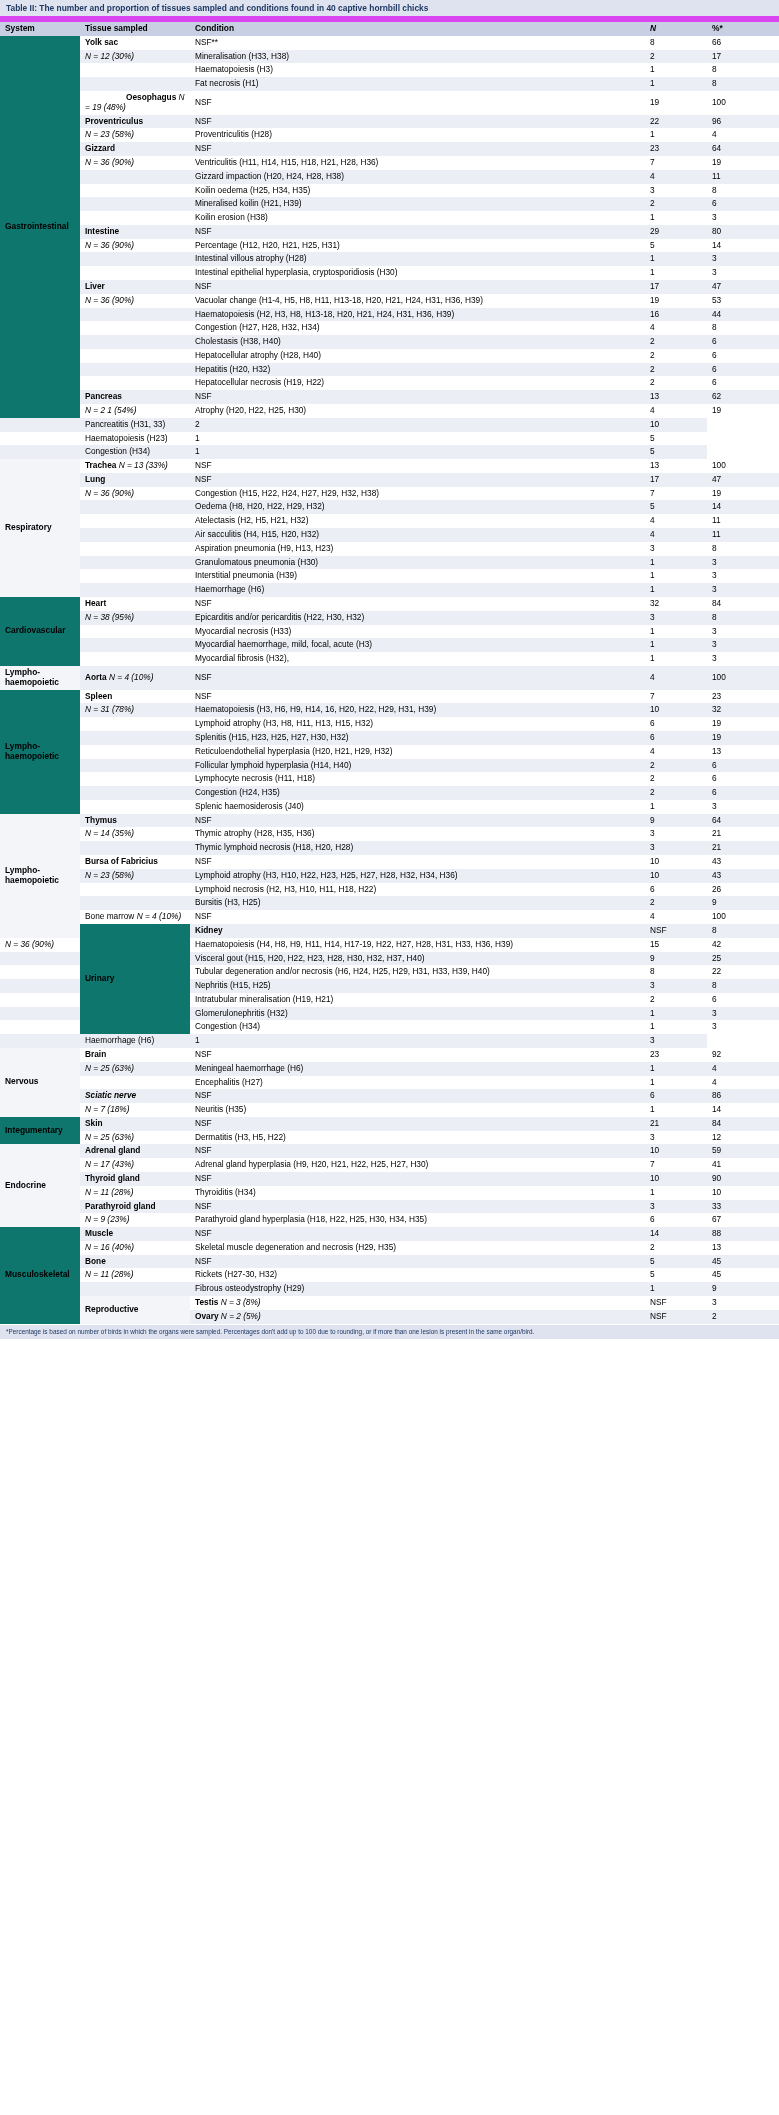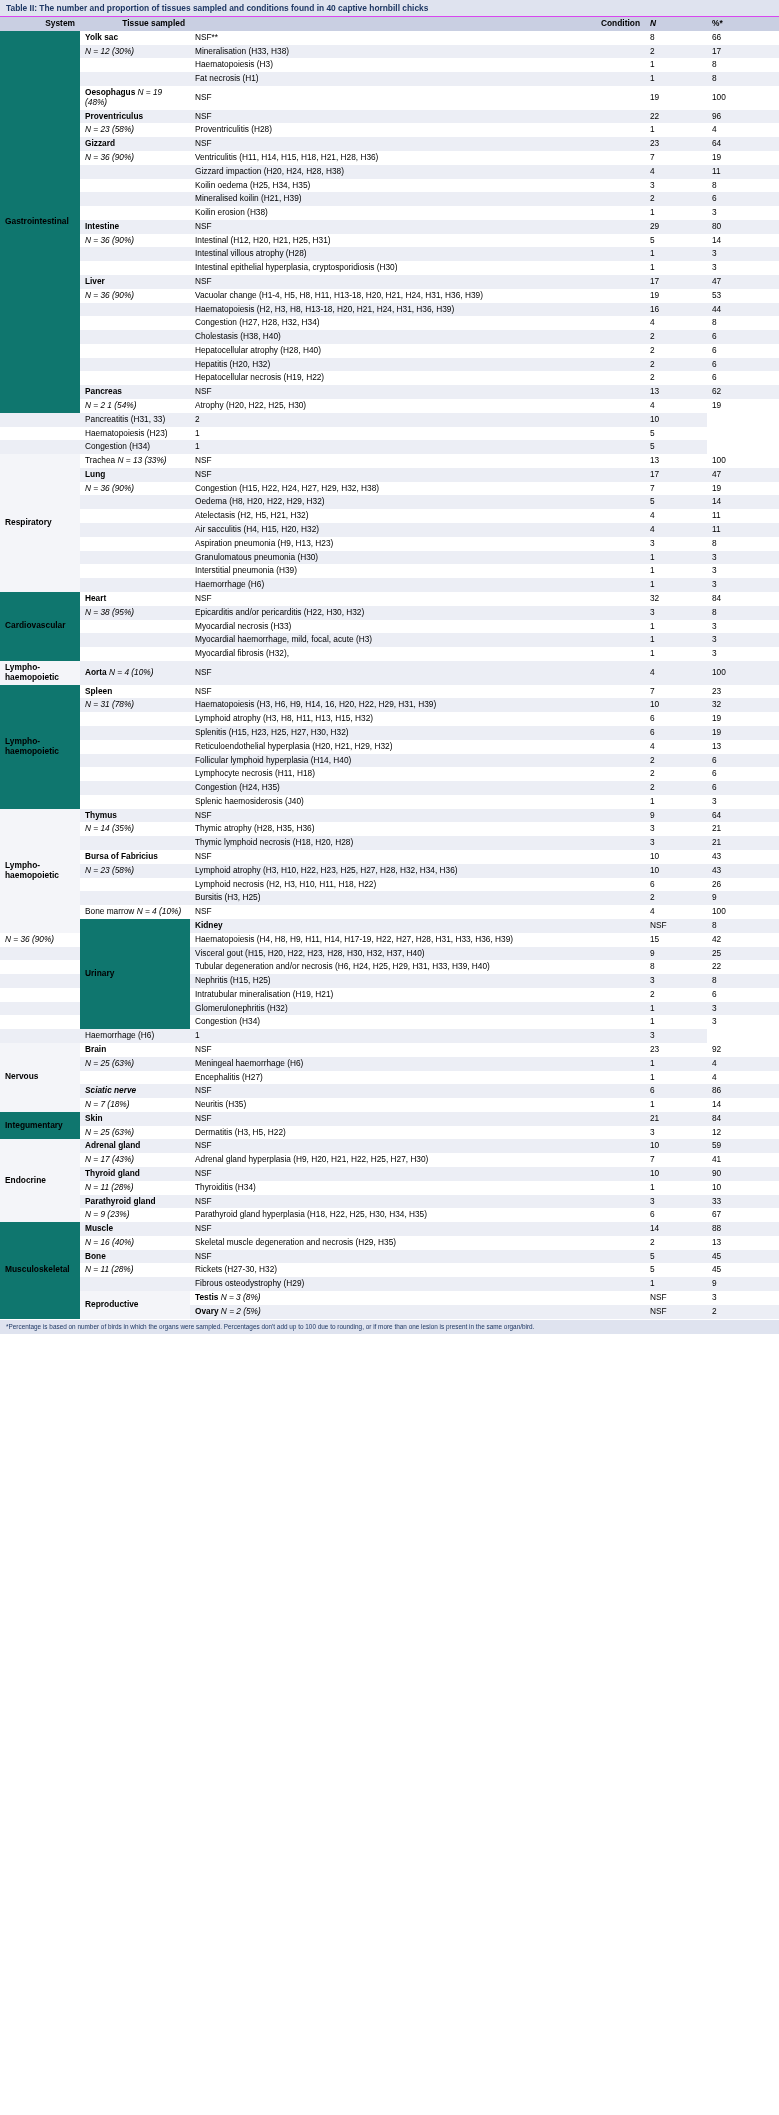--- a/index.html
+++ b/index.html
@@ -17,39 +17,39 @@
   .page {
     width: 779px;
     position: relative;
   }
   .caption {
     background: #dfe3ef;
     color: #1f3864;
     font-size: 8.4px;
     font-weight: bold;
     padding: 3px 6px 3px 6px;
-    border-bottom: 1px solid #d946ef;
+    border-bottom: 6px solid #d946ef;
   }
   table.main {
     width: 779px;
     border-collapse: collapse;
     table-layout: fixed;
   }
   table.main th, table.main td {
     padding: 2px 5px 2px 5px;
     vertical-align: middle;
     line-height: 1.18;
     border: none;
   }
   thead th {
     background: #c9cfe2;
     color: #000000;
     font-size: 8.4px;
     font-weight: bold;
-    text-align: right;
+    text-align: left;
     border-bottom: 1px solid #ffffff;
     padding-top: 3px;
     padding-bottom: 3px;
   }
   thead th.num, thead th.pct {
     text-align: left;
     font-style: italic;
   }
   thead th.pct { font-style: normal; }
   col.c-system { width: 80px; }
@@ -145,21 +145,21 @@
           <td class="num">1</td>
           <td class="pct">8</td>
         </tr>
         <tr class="shade">
           <td class="tissue"></td>
           <td class="cond">Fat necrosis (H1)</td>
           <td class="num">1</td>
           <td class="pct">8</td>
         </tr>
         <tr>
-          <td class="tissue"><span style="font-weight: bold;">Oesophagus </span><span style="font-style: italic; font-weight: normal;">N = 19 (48%)</span></td>
+          <td class="tissue"><span style="font-weight: bold; margin-left: 41px;">Oesophagus </span><span style="font-style: italic; font-weight: normal;">N = 19 (48%)</span></td>
           <td class="cond">NSF</td>
           <td class="num">19</td>
           <td class="pct">100</td>
         </tr>
         <tr class="shade">
           <td class="tissue">Proventriculus</td>
           <td class="cond">NSF</td>
           <td class="num">22</td>
           <td class="pct">96</td>
         </tr>
@@ -206,21 +206,21 @@
           <td class="pct">3</td>
         </tr>
         <tr class="shade">
           <td class="tissue">Intestine</td>
           <td class="cond">NSF</td>
           <td class="num">29</td>
           <td class="pct">80</td>
         </tr>
         <tr>
           <td class="tissue sub">N = 36 (90%)</td>
-          <td class="cond">Intestinal (H12, H20, H21, H25, H31)</td>
+          <td class="cond">Percentage (H12, H20, H21, H25, H31)</td>
           <td class="num">5</td>
           <td class="pct">14</td>
         </tr>
         <tr class="shade">
           <td class="tissue"></td>
           <td class="cond">Intestinal villous atrophy (H28)</td>
           <td class="num">1</td>
           <td class="pct">3</td>
         </tr>
         <tr>
@@ -302,21 +302,21 @@
           <td class="pct">5</td>
         </tr>
         <tr class="shade">
           <td class="tissue"></td>
           <td class="cond">Congestion (H34)</td>
           <td class="num">1</td>
           <td class="pct">5</td>
         </tr>
         <tr>
           <td class="system alt" rowspan="10">Respiratory</td>
-          <td class="tissue"><span style="font-weight: normal;">Trachea </span><span style="font-style: italic; font-weight: normal;">N = 13 (33%)</span></td>
+          <td class="tissue"><span style="font-weight: bold;">Trachea </span><span style="font-style: italic; font-weight: normal;">N = 13 (33%)</span></td>
           <td class="cond">NSF</td>
           <td class="num">13</td>
           <td class="pct">100</td>
         </tr>
         <tr class="shade">
           <td class="tissue">Lung</td>
           <td class="cond">NSF</td>
           <td class="num">17</td>
           <td class="pct">47</td>
         </tr>

